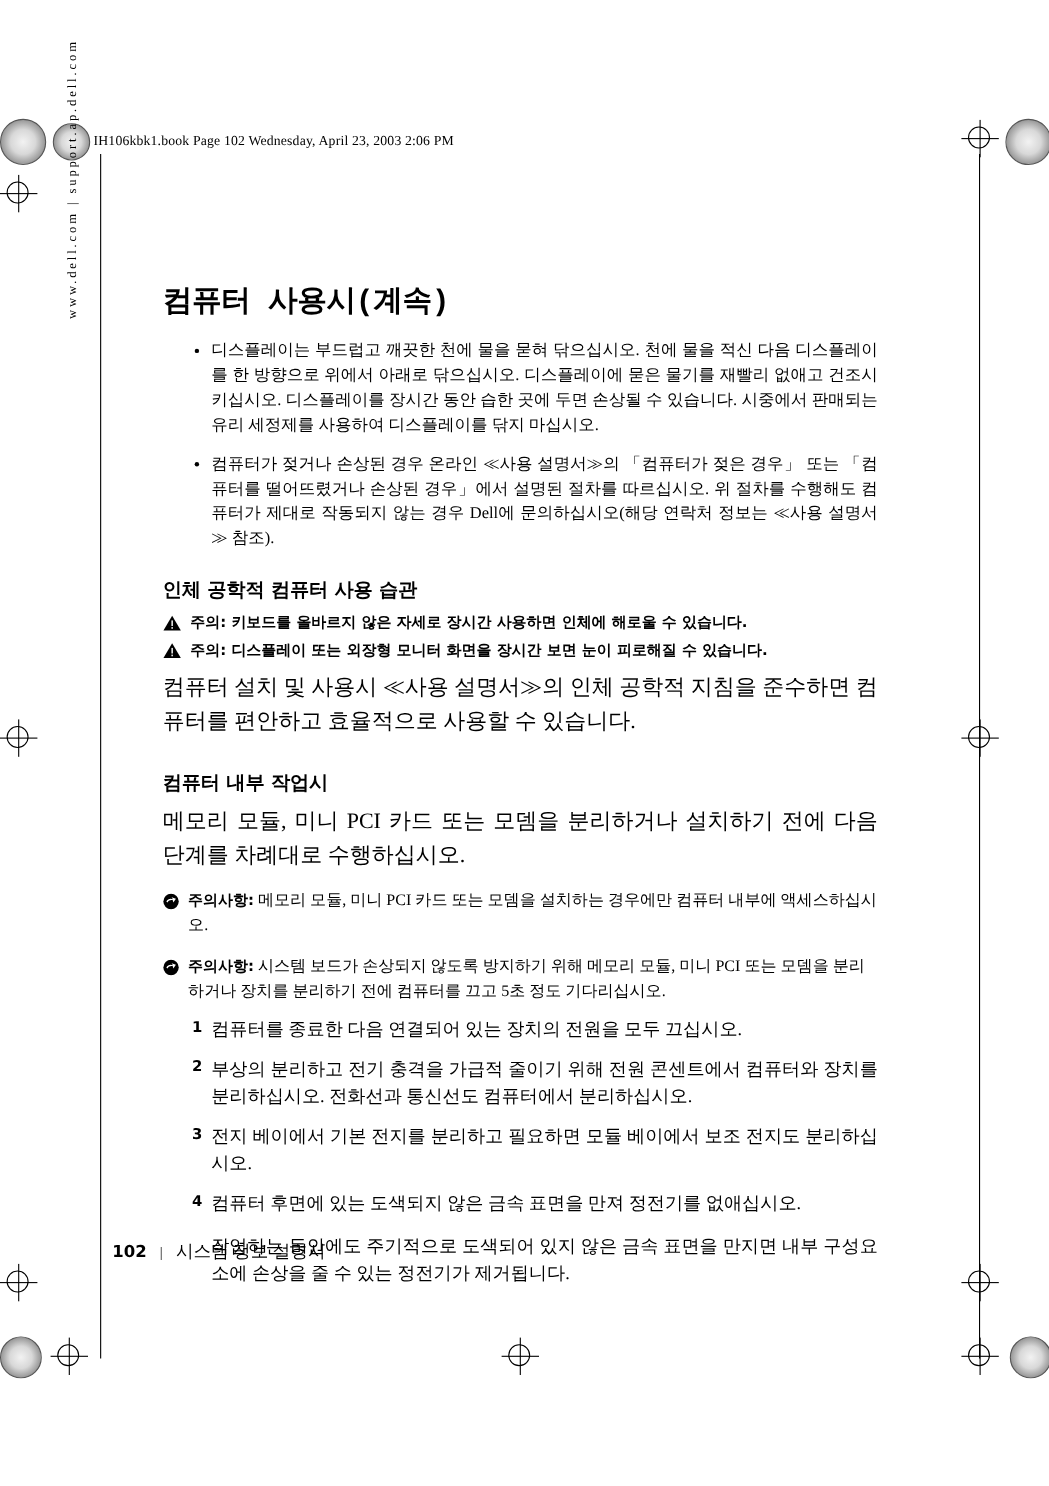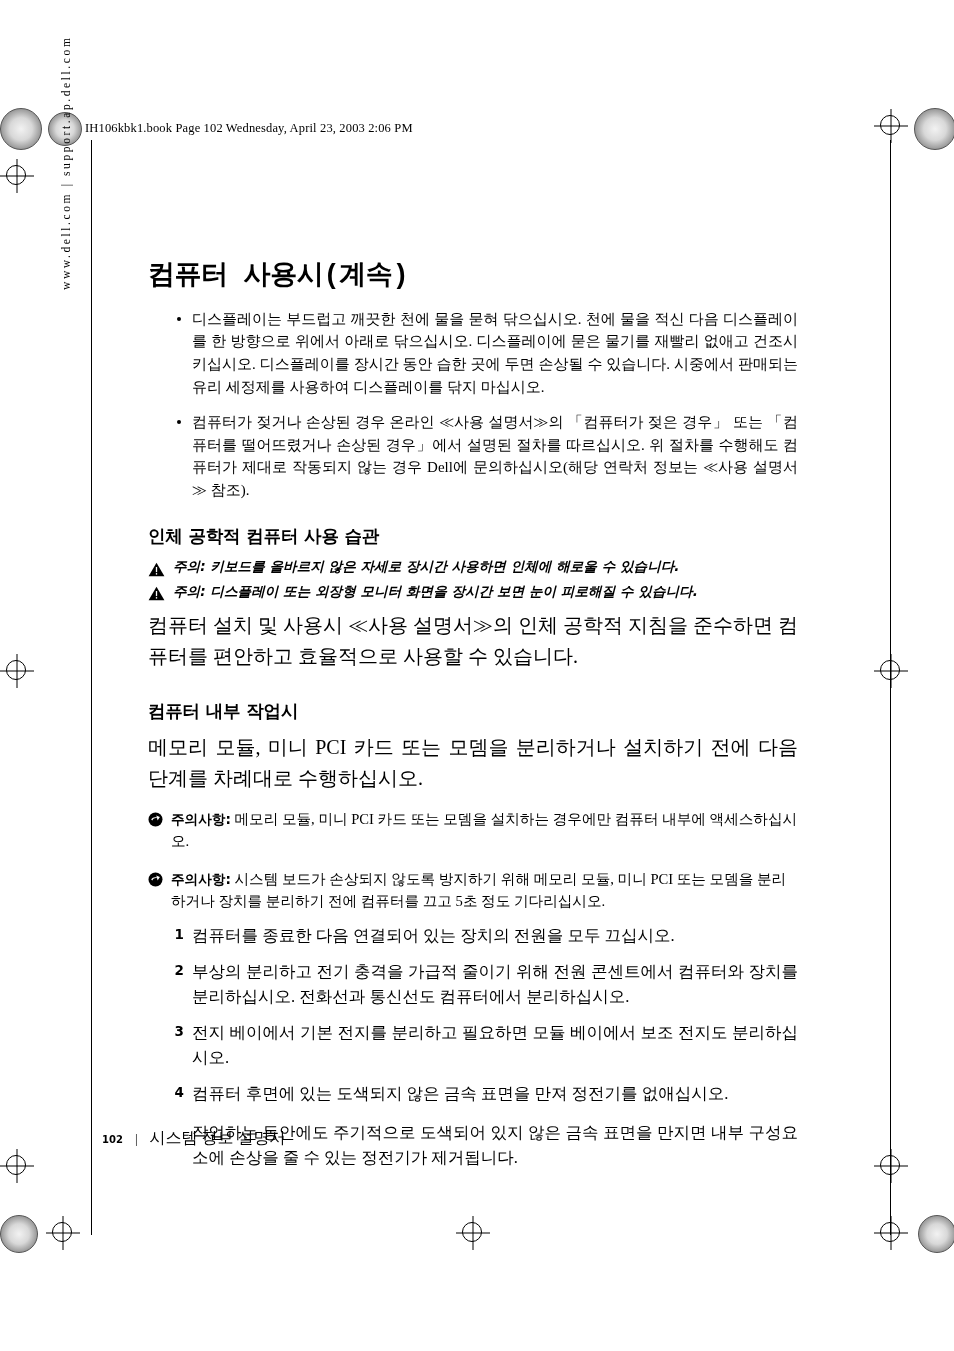--- a/index.html
+++ b/index.html
@@ -146,23 +146,22 @@
     line-height: 1.52;
     text-align: justify;
   }
   p.body.indent-note {
     margin-top: 9px;
   }
 
   
   .warn-row {
     display: flex;
-    align-items: flex-end;
+    align-items: flex-start;
     margin: 4px 0 5px 0;
-    font-style: italic;
   }
   .warn-row .ico {
     flex: 0 0 auto;
     margin-right: 8px;
     margin-top: 2px;
   }
   .warn-row .txt {
     font-family: "DejaVu Sans", sans-serif;
     font-size: 13.6px;
     font-weight: bold;
@@ -228,21 +227,21 @@
     position: absolute;
     left: 102px;
     top: 1128px;
     display: flex;
     align-items: baseline;
     font-size: 15px;
   }
   .footer .pg {
     font-family: "DejaVu Sans", sans-serif;
     font-weight: bold;
-    font-size: 10px;
+    font-size: 15px;
     margin-right: 12px;
     text-align: right;
   }
   .footer .bar {
     color: #000;
     margin-right: 12px;
     font-size: 13px;
   }
   .footer .title {
     font-family: "Liberation Serif", serif;

